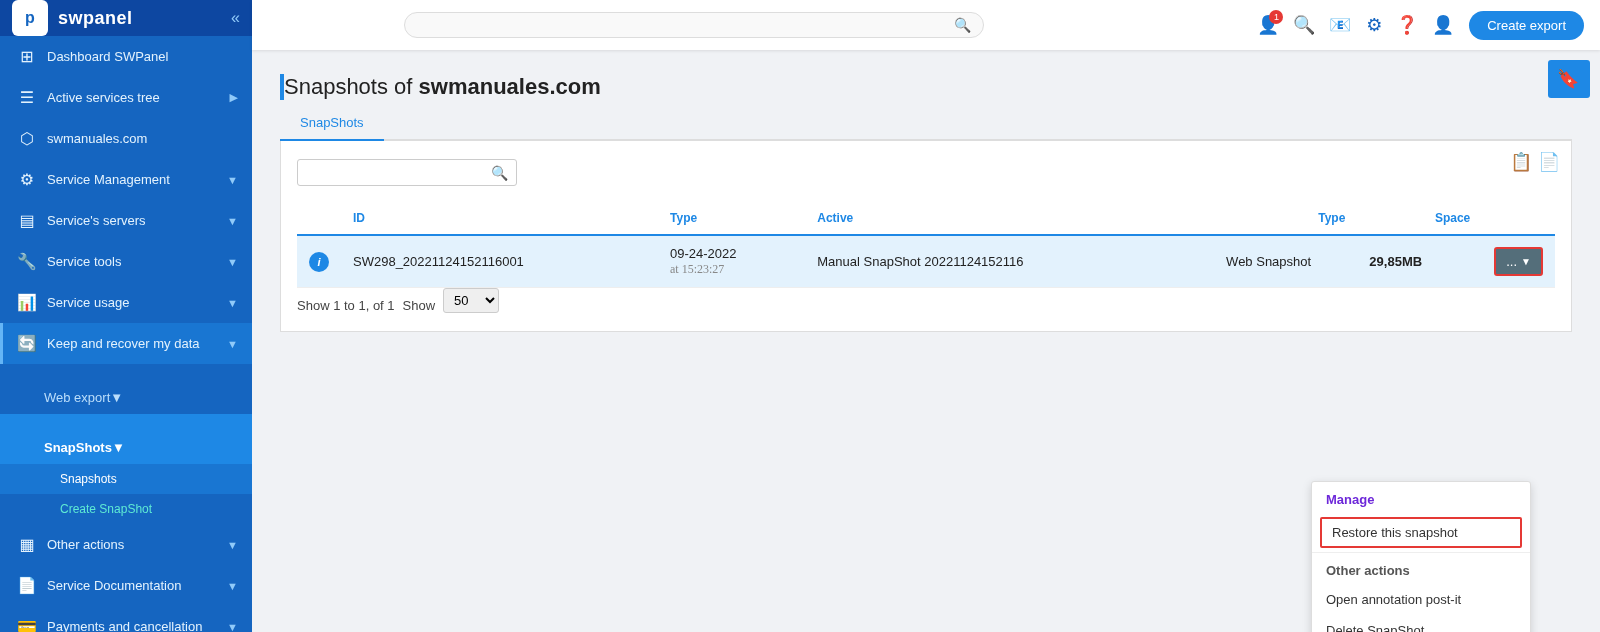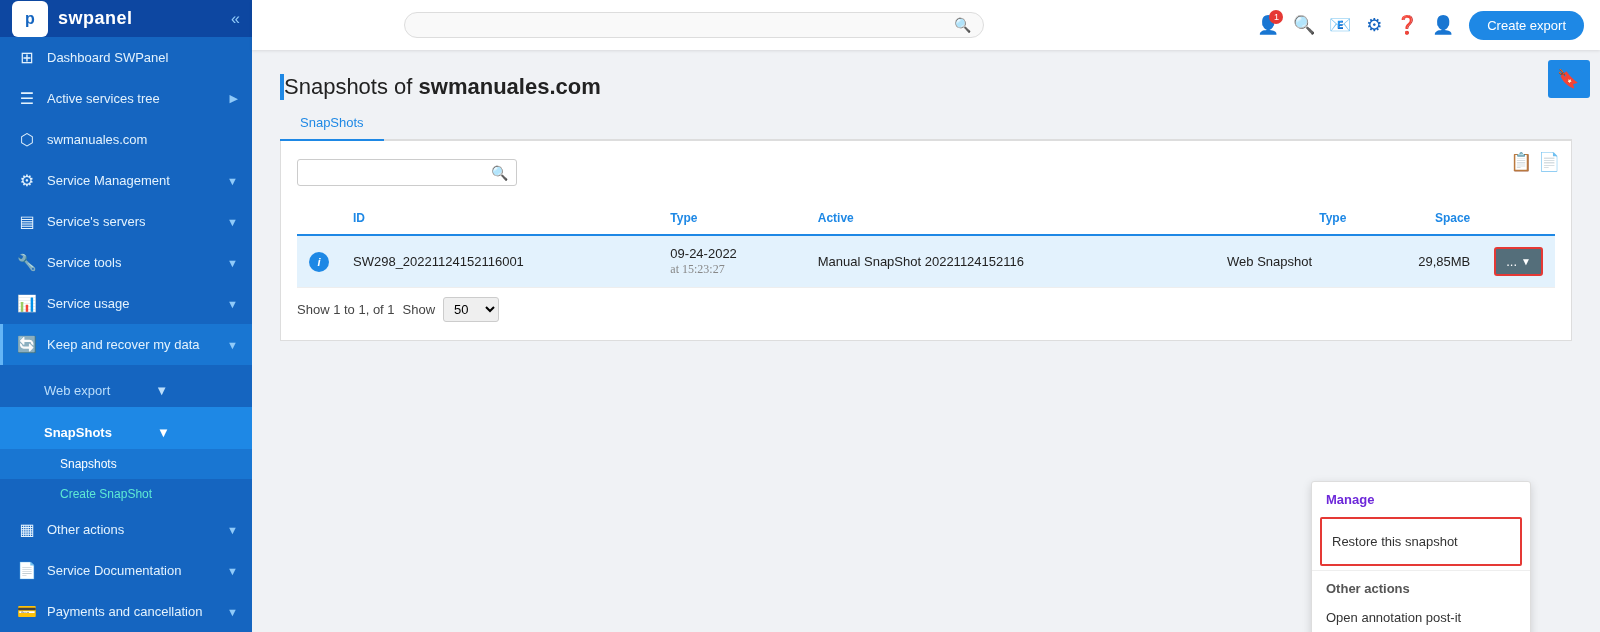--- a/index.html
+++ b/index.html
@@ -40,21 +40,21 @@
     }
     .sidebar-item {
       display: flex; align-items: center; padding: 11px 14px; cursor: pointer; color: #e3f2fd; font-size: 13px; gap: 10px;
       border-left: 3px solid transparent;
     }
     .sidebar-item.active { background: #1976d2; border-left: 3px solid #64b5f6; }
     .sidebar-item .item-icon { font-size: 16px; min-width: 20px; text-align: center; }
     .sidebar-item .item-label { flex: 1; }
     .sidebar-item .chevron { font-size: 11px; color: #90caf9; }
     .sidebar-sub-item {
-      display: flex; align-items: center; padding: 18px 14px 9px 44px; cursor: pointer; color: #bbdefb; font-size: 13px; gap: 45px;
+      display: flex; align-items: center; padding: 26px 14px 9px 44px; cursor: pointer; color: #bbdefb; font-size: 13px;
     }
     .sidebar-sub-item.active { background: #1e88e5; color: #fff; font-weight: 600; }
     .sidebar-sub-sub-item {
       display: flex; align-items: center; padding: 8px 14px 8px 60px; cursor: pointer; color: #5eead4; font-size: 12px;
     }
     .sidebar-sub-sub-item.active { background: #1976d2; color: #fff; }
 
     
     .topbar {
       position: absolute; top: 0; left: 252px; right: 0; height: 50px;
@@ -129,35 +129,35 @@
       display: inline-flex; align-items: center; justify-content: center;
       width: 20px; height: 20px; background: #1e88e5; color: #fff;
       border-radius: 50%; font-size: 11px; font-style: italic; font-weight: bold;
     }
 
     .actions-btn {
       background: #546e7a; color: #fff; border: none; border-radius: 3px;
       padding: 5px 10px; font-size: 13px; cursor: pointer; display: inline-flex; align-items: center; gap: 4px;
     }
 
-    .show-row { display: flex; align-items: center; gap: 8px; margin-top: 9px; font-size: 13px; color: #444; }
+    .show-row { display: flex; align-items: flex-end; gap: 8px; margin-top: 0; font-size: 13px; color: #444; }
     .show-select { border: 1px solid #ccc; border-radius: 3px; padding: 3px 6px; font-size: 13px; }
 
     
     .context-menu {
       position: absolute; right: 40px; top: 340px;
       background: #fff; border: 1px solid #ddd; box-shadow: 0 3px 10px rgba(0,0,0,0.15);
       min-width: 220px; z-index: 100; border-radius: 3px;
     }
     .context-menu-section-title { padding: 10px 14px 6px; font-size: 13px; color: #6d28d9; font-weight: 600; }
     .context-menu-item {
       padding: 8px 14px; font-size: 13px; color: #333; cursor: pointer;
     }
     .context-menu-item.highlighted {
-      border: 2px solid #e53935; color: #333; margin: 4px 8px; padding: 15px 10px; border-radius: 2px;
+      border: 2px solid #e53935; color: #333; margin: 4px 8px; padding: 6px 10px; border-radius: 2px;
     }
     .context-menu-divider { border: none; border-top: 1px solid #eee; margin: 4px 0; }
     .context-menu-other-title { padding: 6px 14px; font-size: 13px; color: #555; font-weight: 600; }
 
     
     .actions-btn-highlight {
       border: 2px solid #e53935 !important;
     }
   </style>
 </head>
@@ -313,21 +313,21 @@
           <td>
             <span class="info-icon">i</span>
           </td>
           <td>SW298_20221124152116001</td>
           <td>
             <span>09-24-2022</span><br>
             <span style="color:#888; font-size:12px;font-family:Liberation Serif, serif;">at 15:23:27</span>
           </td>
           <td>Manual SnapShot 20221124152116</td>
           <td style="text-align:center;">Web Snapshot</td>
-          <td style="text-align:right;">29,85MB</td>
+          <td style="font-weight:bold;">29,85MB</td>
           <td style="text-align:right;">
             <button class="actions-btn actions-btn-highlight">
               <span>...</span>
               <span style="font-size:10px;">▼</span>
             </button>
           </td>
         </tr>
       </tbody>
     </table>
 

